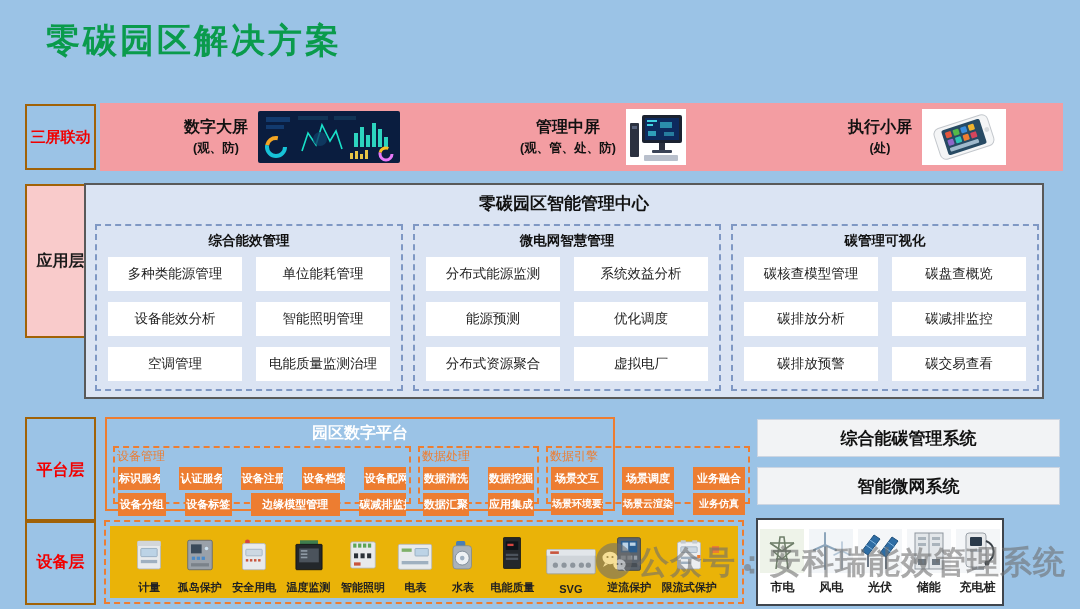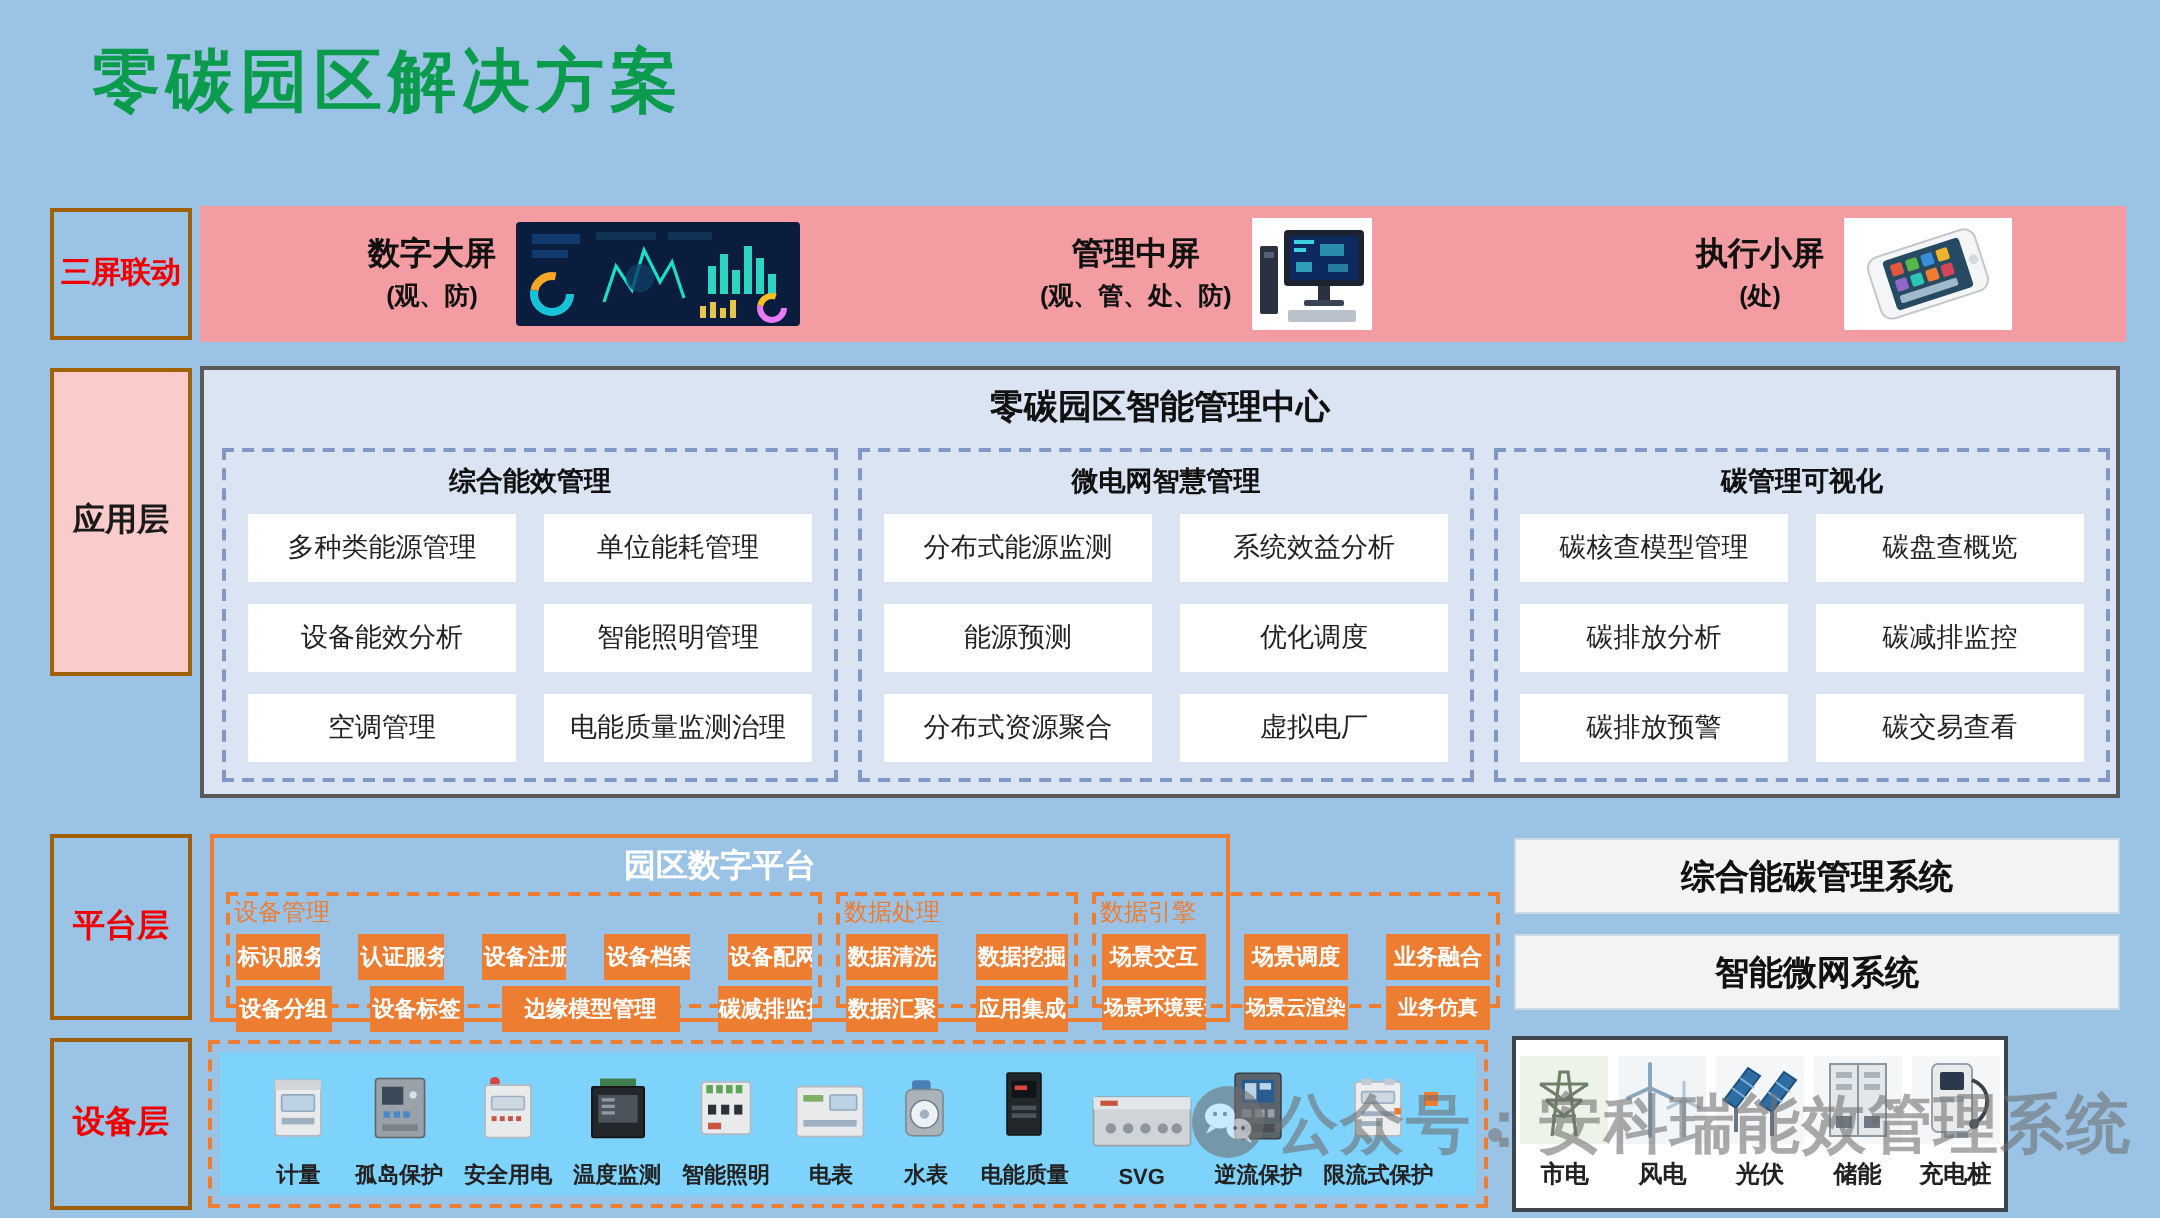--- a/index.html
+++ b/index.html
@@ -16,36 +16,36 @@
     font-size:34px;font-weight:bold;color:#0a9b4c;letter-spacing:3px;
   }
   
   .side-label{
     position:absolute;left:25px;width:71px;box-sizing:border-box;
     border:2px solid #a16207;display:flex;align-items:center;justify-content:center;
     text-align:center;font-weight:bold;color:#f20000;line-height:1.25;
   }
   #lbl-screens{top:104px;height:66px;font-size:15px}
   #lbl-app{top:184px;height:154px;background:#f9cbcb;color:#1a1a1a;font-size:16px}
-  #lbl-platform{top:417px;height:93px;font-size:16px}
+  #lbl-platform{top:417px;height:106px;font-size:16px}
   #lbl-device{top:519px;height:86px;font-size:16px}
   
   .band{
     position:absolute;left:100px;top:103px;width:963px;height:68px;
     background:#f39da2;
   }
   .screen-group{position:absolute;top:0;height:100%;display:flex;align-items:center;gap:10px}
   #sg1{left:84px} #sg2{left:420px} #sg3{left:748px}
   .screen-text{text-align:center;color:#111}
   .screen-name{font-size:16px;font-weight:bold}
   .screen-sub{font-size:12.5px;font-weight:bold;margin-top:2px}
   .shot{display:block}
   
   .app-box{
-    position:absolute;left:100px;top:183px;width:960px;height:216px;box-sizing:border-box;
+    position:absolute;left:84px;top:183px;width:960px;height:216px;box-sizing:border-box;
     background:#dbe4f3;border:2px solid #595959;
   }
   .app-title{text-align:center;font-size:17px;font-weight:bold;color:#111;margin-top:7px}
   .app-col{
     position:absolute;top:39px;height:167px;width:308px;box-sizing:border-box;
     border:2px dashed #7f98c4;
   }
   #col1{left:9px} #col2{left:327px} #col3{left:645px}
   .app-col-title{text-align:center;font-size:13.5px;font-weight:bold;color:#111;margin-top:6px}
   .app-grid{
@@ -79,21 +79,21 @@
     display:flex;align-items:center;justify-content:center;
     font-size:17px;font-weight:bold;color:#111;
   }
   #sys1{top:419px} #sys2{top:467px}
   
   .dev-dashed{
     position:absolute;left:104px;top:520px;width:640px;height:84px;box-sizing:border-box;
     border:2px dashed #ed7d31;
   }
   .dev-strip{
-    position:absolute;left:110px;top:526px;width:628px;height:72px;background:#7dd3fc;
+    position:absolute;left:110px;top:526px;width:628px;height:72px;background:#eab308;
     display:flex;align-items:flex-end;justify-content:space-around;padding:0 16px;box-sizing:border-box;
   }
   .dev{display:flex;flex-direction:column;align-items:center;justify-content:flex-end;gap:1px;padding-bottom:3px}
   .dev-label{font-size:11px;font-weight:bold;color:#222;white-space:nowrap}
   .energy-box{
     position:absolute;left:756px;top:518px;width:248px;height:88px;box-sizing:border-box;
     background:#fff;border:2px solid #3f454d;
     display:flex;align-items:center;justify-content:space-around;
   }
   .energy{display:flex;flex-direction:column;align-items:center;gap:2px}

